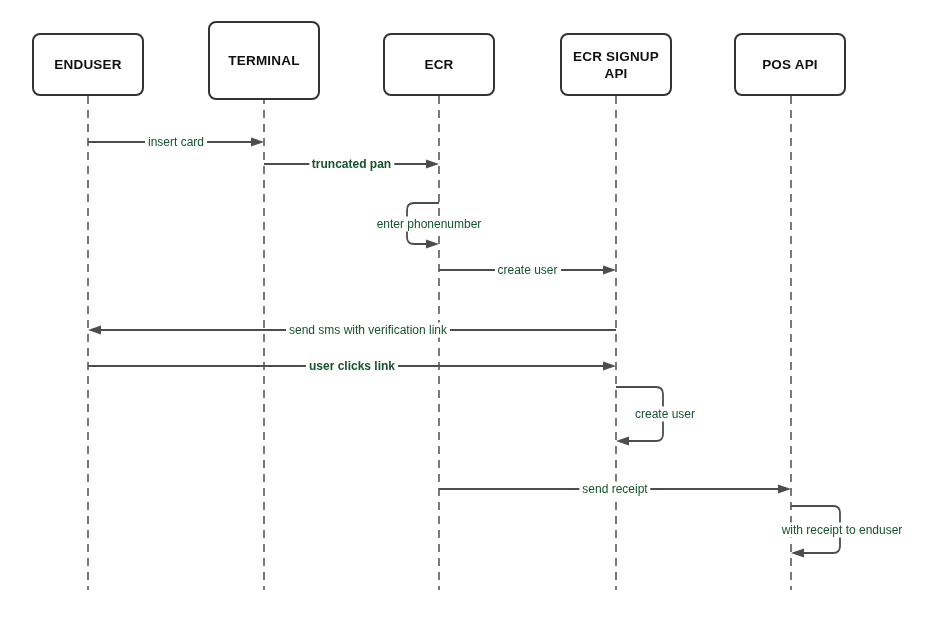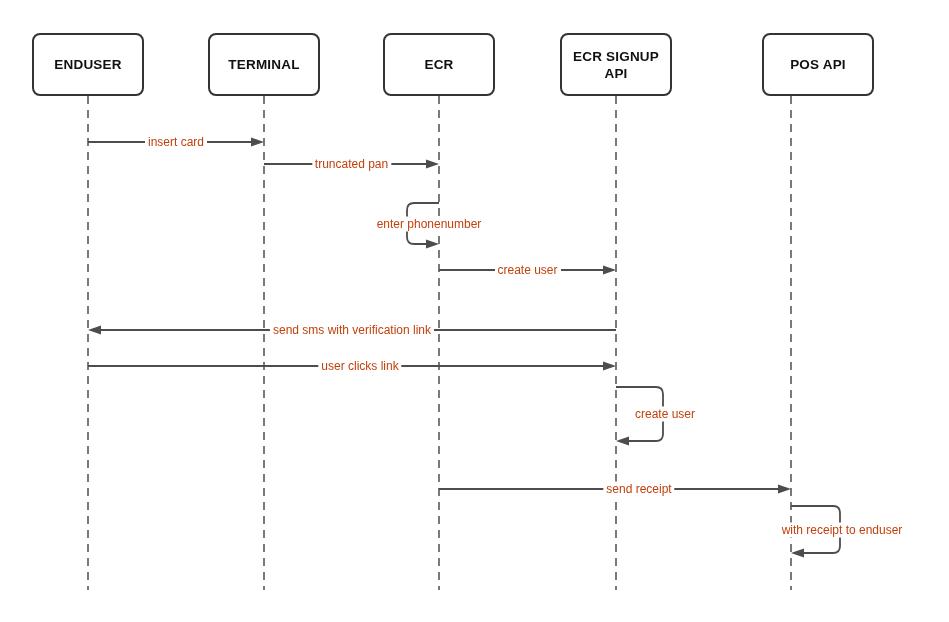--- a/index.html
+++ b/index.html
@@ -47,21 +47,21 @@
     padding: 0 10px;
   }
   .msg-label {
     position: absolute;
     transform: translate(-50%, -50%);
     background: #ffffff;
     padding: 0 3px;
     font-size: 12px;
     line-height: 15px;
     white-space: nowrap;
-    color: #c2410c;
+    color: #14532d;
   }
 </style>
 </head>
 <body>
 
 <div class="canvas">
   <svg class="wires" width="949" height="622" viewBox="0 0 949 622">
       <line x1="88" x2="88" y1="96" y2="590" class="lifeline"></line>
       <line x1="264" x2="264" y1="96" y2="590" class="lifeline"></line>
       <line x1="439" x2="439" y1="96" y2="590" class="lifeline"></line>
@@ -101,37 +101,37 @@
       </g>
       <g>
         <path d="M 791 506 L 833 506 Q 840 506 840 513 L 840 546 Q 840 553 833 553 L 803 553" class="msg-line"></path>
         <polygon points="791,553 804,548.5 804,557.5" class="arrowhead"></polygon>
       </g>
     </svg>
   <div>
       <div class="actor-box" style="left: 32px; top: 33px; width: 112px; height: 63px;">
         <span>ENDUSER</span>
       </div>
-      <div class="actor-box" style="left: 208px; top: 33px; width: 112px; height: 63px;">
+      <div class="actor-box" style="left: 208px; top: 21px; width: 112px; height: 79px;">
         <span>TERMINAL</span>
       </div>
       <div class="actor-box" style="left: 383px; top: 33px; width: 112px; height: 63px; text-align: center;">
         <span>ECR</span>
       </div>
       <div class="actor-box" style="left: 560px; top: 33px; width: 112px; height: 63px;">
         <span>ECR SIGNUP API</span>
       </div>
-      <div class="actor-box" style="left: 762px; top: 33px; width: 112px; height: 63px;">
+      <div class="actor-box" style="left: 734px; top: 33px; width: 112px; height: 63px;">
         <span>POS API</span>
       </div>
     </div>
   <div>
       <span class="msg-label" style="left: 176px; top: 142px;">insert card</span>
-      <span class="msg-label" style="left: 351.5px; top: 164px;">truncated pan</span>
+      <span class="msg-label" style="left: 351.5px; top: 164px; font-weight: bold;">truncated pan</span>
       <span class="msg-label" style="left: 409px; top: 223.5px; margin-left: 20px;">enter phonenumber</span>
       <span class="msg-label" style="left: 527.5px; top: 270px;">create user</span>
-      <span class="msg-label" style="left: 352px; top: 330px;">send sms with verification link</span>
-      <span class="msg-label" style="left: 360px; top: 366px;">user clicks link</span>
+      <span class="msg-label" style="left: 368px; top: 330px;">send sms with verification link</span>
+      <span class="msg-label" style="left: 352px; top: 366px; font-weight: bold;">user clicks link</span>
       <span class="msg-label" style="left: 665px; top: 414px;">create user</span>
-      <span class="msg-label" style="left: 615px; top: 489px; margin-left: 24px;">send receipt</span>
+      <span class="msg-label" style="left: 615px; top: 489px;">send receipt</span>
       <span class="msg-label" style="left: 842px; top: 529.5px;">with receipt to enduser</span>
     </div>
 </div>
 
 </body></html>

